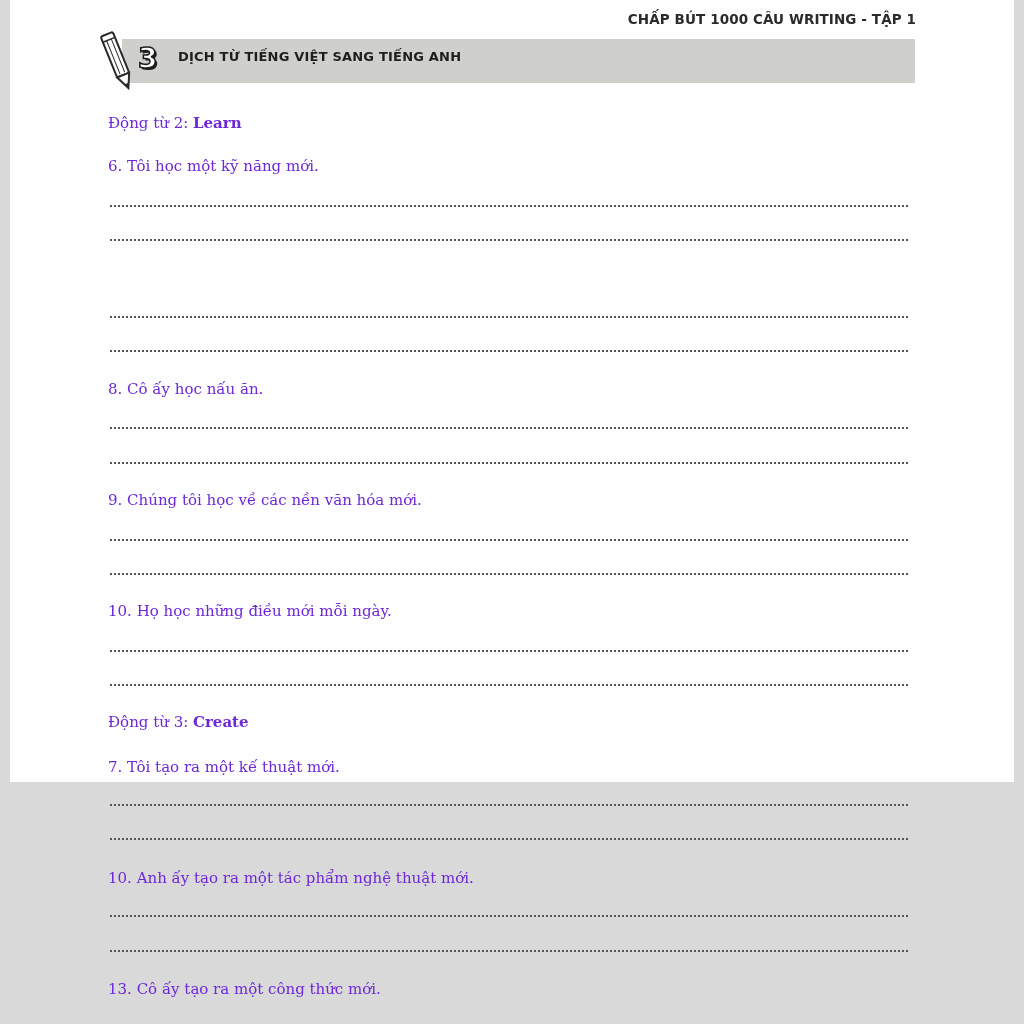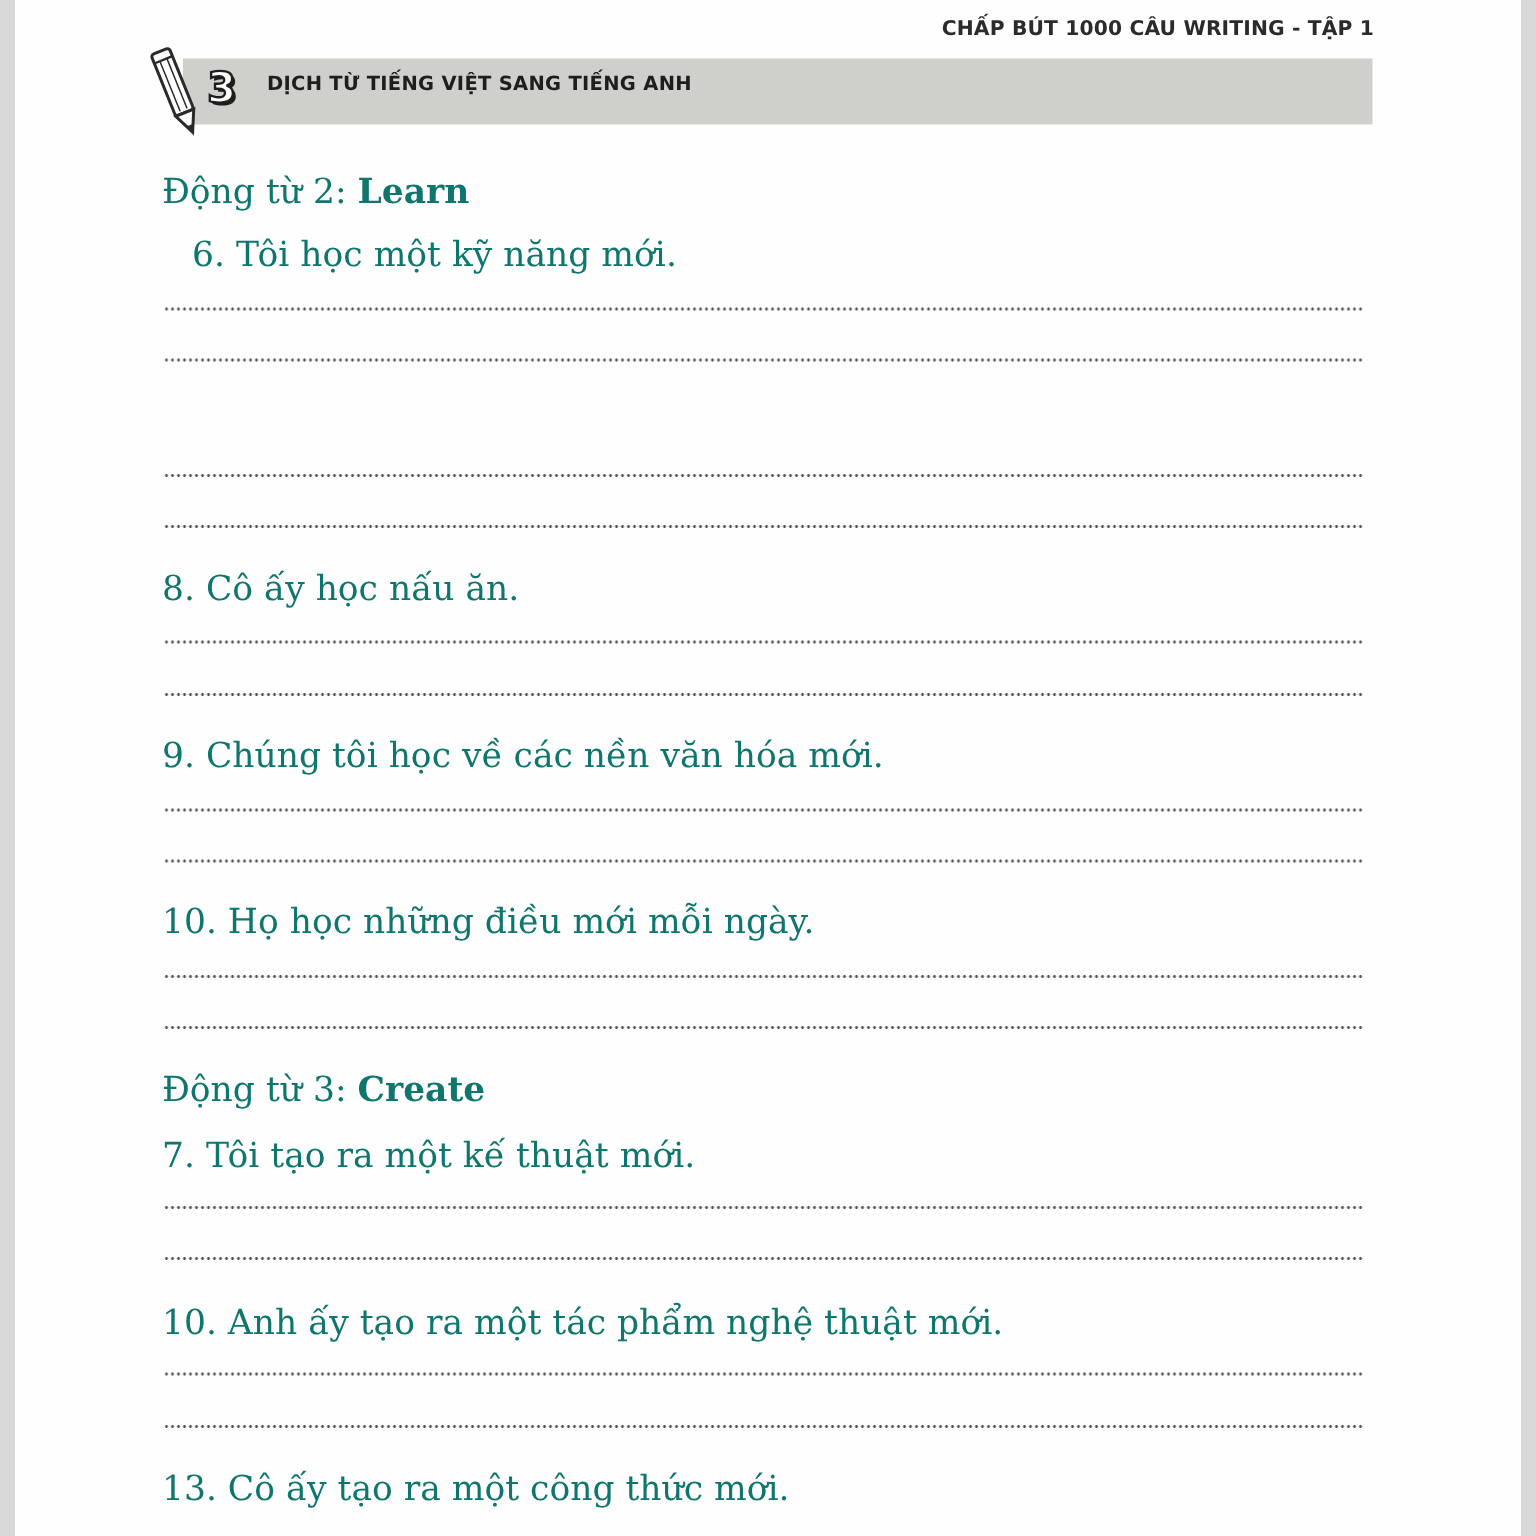--- a/index.html
+++ b/index.html
@@ -1,21 +1,21 @@
 <!DOCTYPE html>
 <html><head>
   <meta charset="utf-8">
   <style>
     html, body { margin: 0; padding: 0; }
     body {
       width: 1024px; height: 1024px; overflow: hidden;
       background: #d9d9d9; position: relative;
     }
     .page {
-      position: absolute; left: 10px; top: 0; width: 1004px; height: 1024px;
+      position: absolute; left: 10px; top: 0; width: 1004px; height: 782px;
       background: #fefefe;
       text-decoration: underline;
     }
     .running-header {
       position: absolute; right: 98px; top: 11px;
       font-family: "DejaVu Sans", sans-serif; font-weight: bold;
       font-size: 13.5px; color: #2b2b2b; letter-spacing: 0.1px;
     }
     .banner {
       position: absolute; left: 112px; top: 39px; width: 793px; height: 44px;
@@ -28,21 +28,21 @@
     }
     .section-number {
       position: absolute; left: 128px; top: 42px;
       font-family: "DejaVu Sans", sans-serif; font-weight: bold;
       font-size: 28px; color: #ffffff;
       -webkit-text-stroke: 1.6px #1e1e1e;
       text-shadow: 2px 2px 0 #1e1e1e;
     }
     .pencil { position: absolute; left: 86px; top: 28px; width: 44px; height: 66px; }
     .serif {
-      font-family: "DejaVu Serif", serif; color: #0f766e; font-size: 23px;
+      font-family: "DejaVu Serif", serif; color: #6d28d9; font-size: 15px;
       position: absolute; left: 98px; white-space: nowrap;
     }
     .serif b { font-weight: bold; }
     .dotline {
       position: absolute; left: 99px; width: 800px; height: 2px;
       background-image: radial-gradient(circle, #555 0.9px, transparent 1.1px);
       background-size: 4px 2px; background-repeat: repeat-x;
     }
   </style>
 </head>
@@ -63,21 +63,21 @@
     </g>
   </svg>
   <div class="section-number">3</div>
   <div class="banner-title">DỊCH TỪ TIẾNG VIỆT SANG TIẾNG ANH</div>
 
   <div class="serif" style="top:114px;">
     <span>Động từ 2:</span>
     <b>Learn</b>
   </div>
 
-  <div class="serif" style="top:157px;margin-left:20px;">
+  <div class="serif" style="top:157px;">
     <span>6.</span> <span>Tôi học một kỹ năng mới.</span>
   </div>
   <div class="dotline" style="top:205px;"></div>
   <div class="dotline" style="top:239px;"></div>
 
   <div class="dotline" style="top:316px;"></div>
   <div class="dotline" style="top:350px;"></div>
 
   <div class="serif" style="top:380px;">
     <span>8.</span> <span>Cô ấy học nấu ăn.</span>

